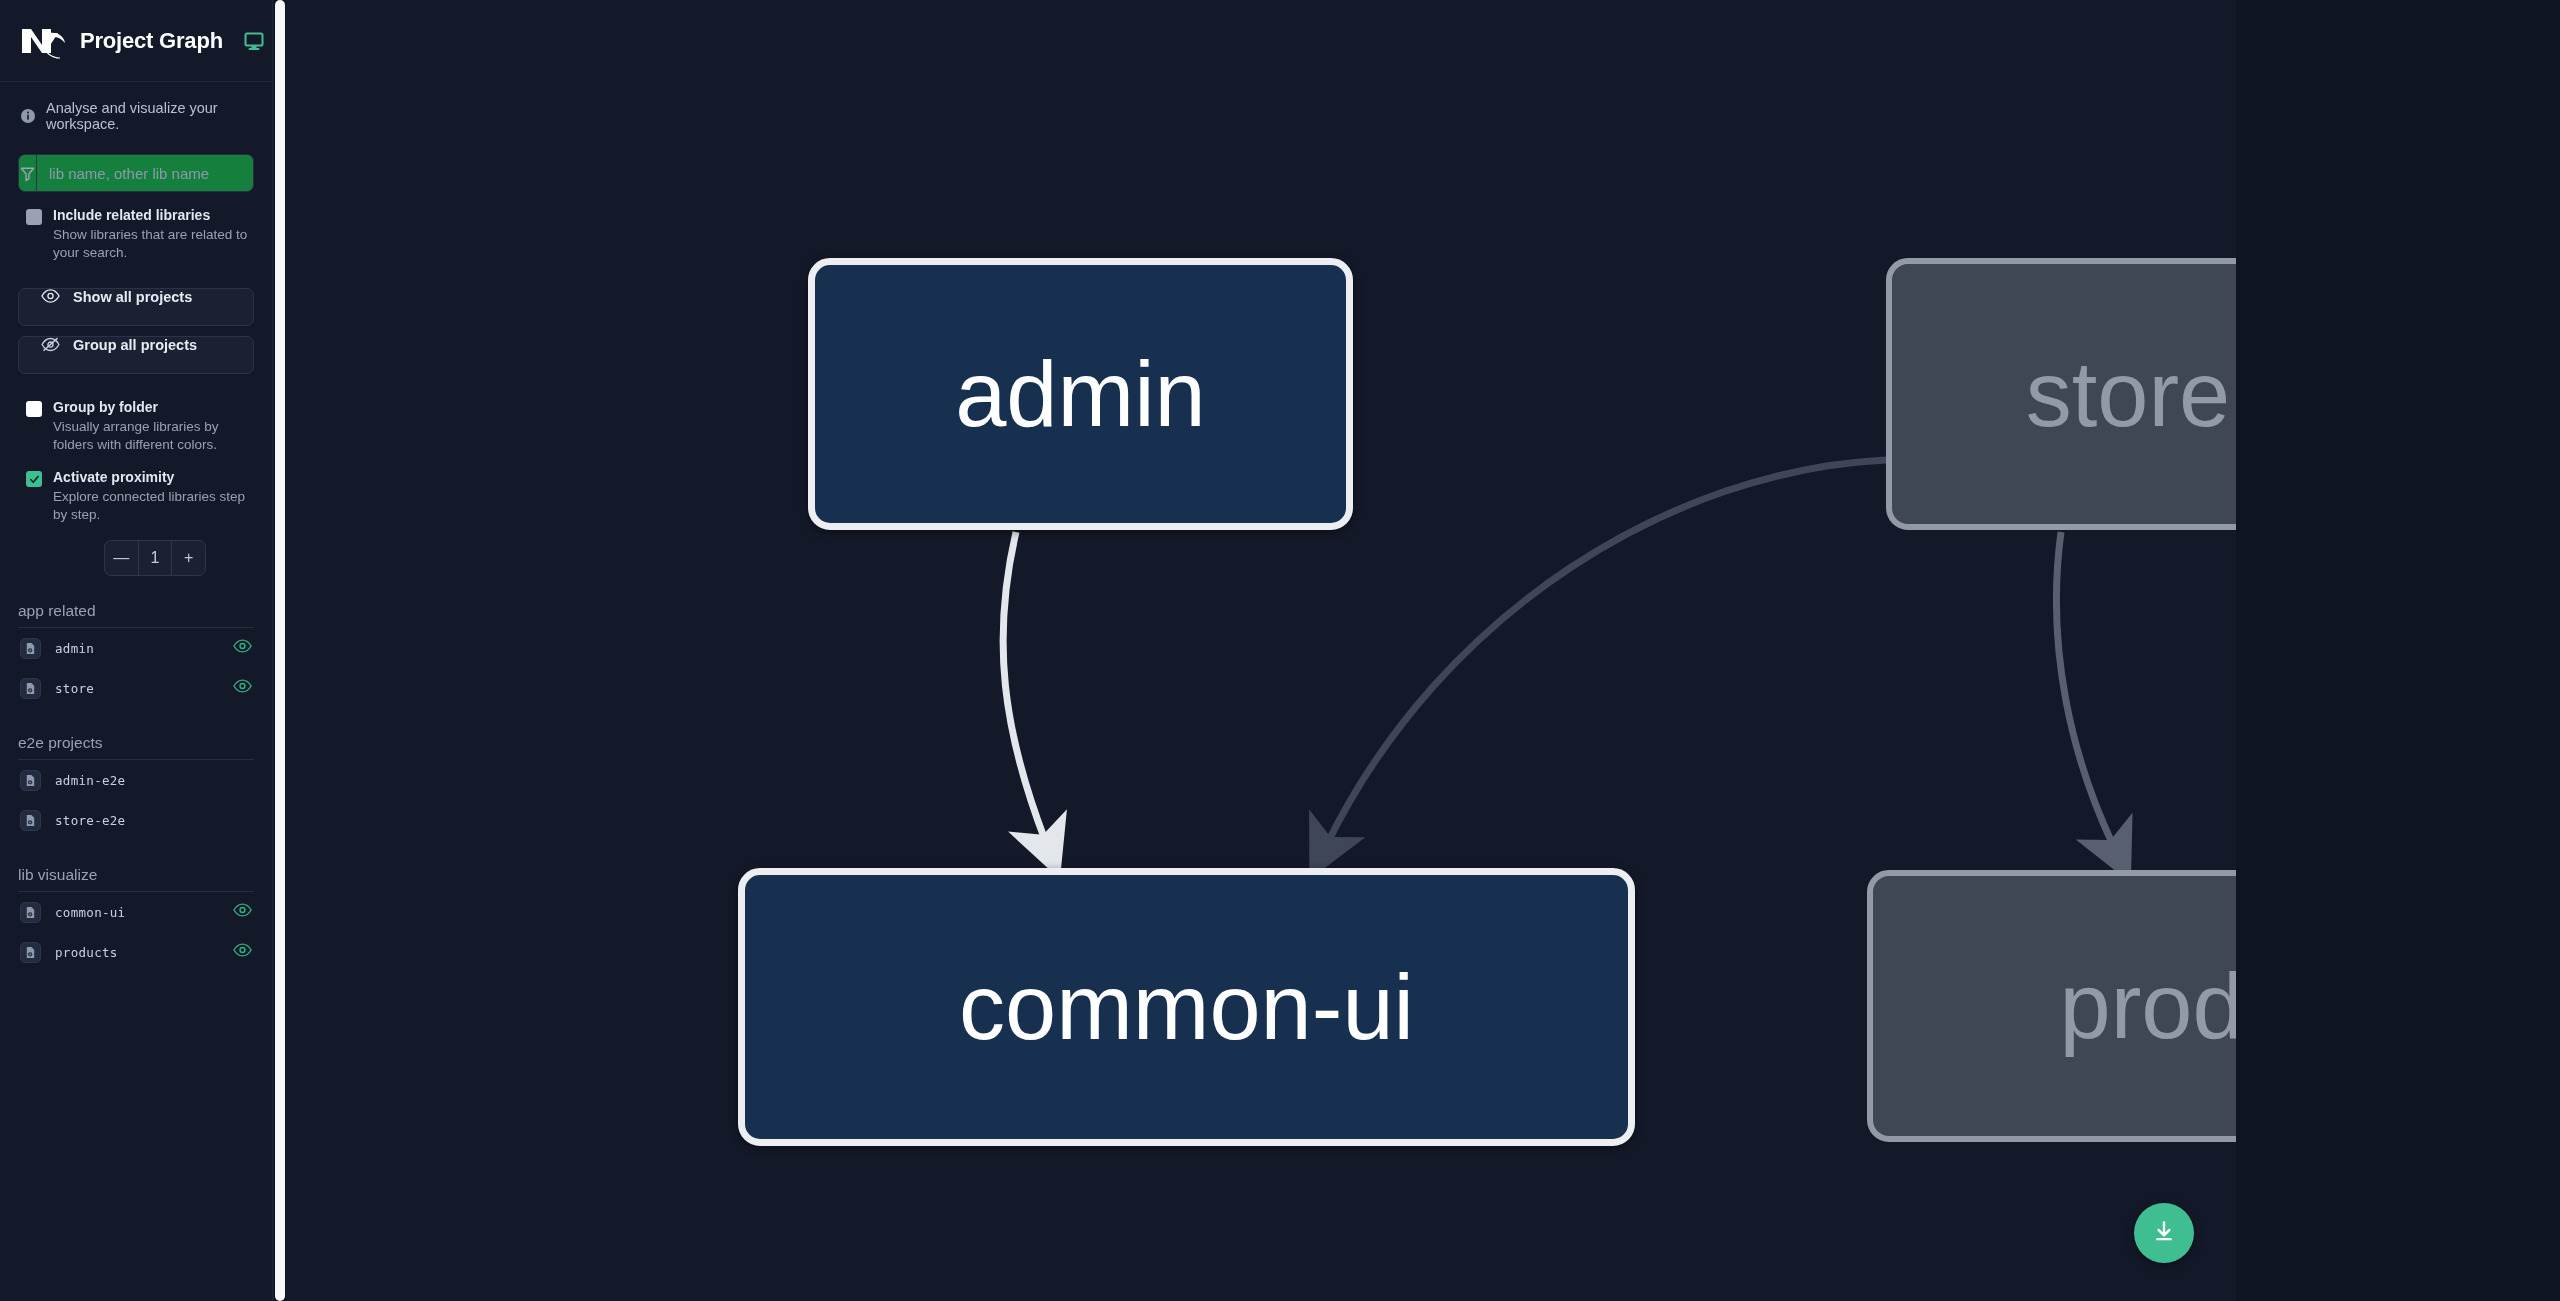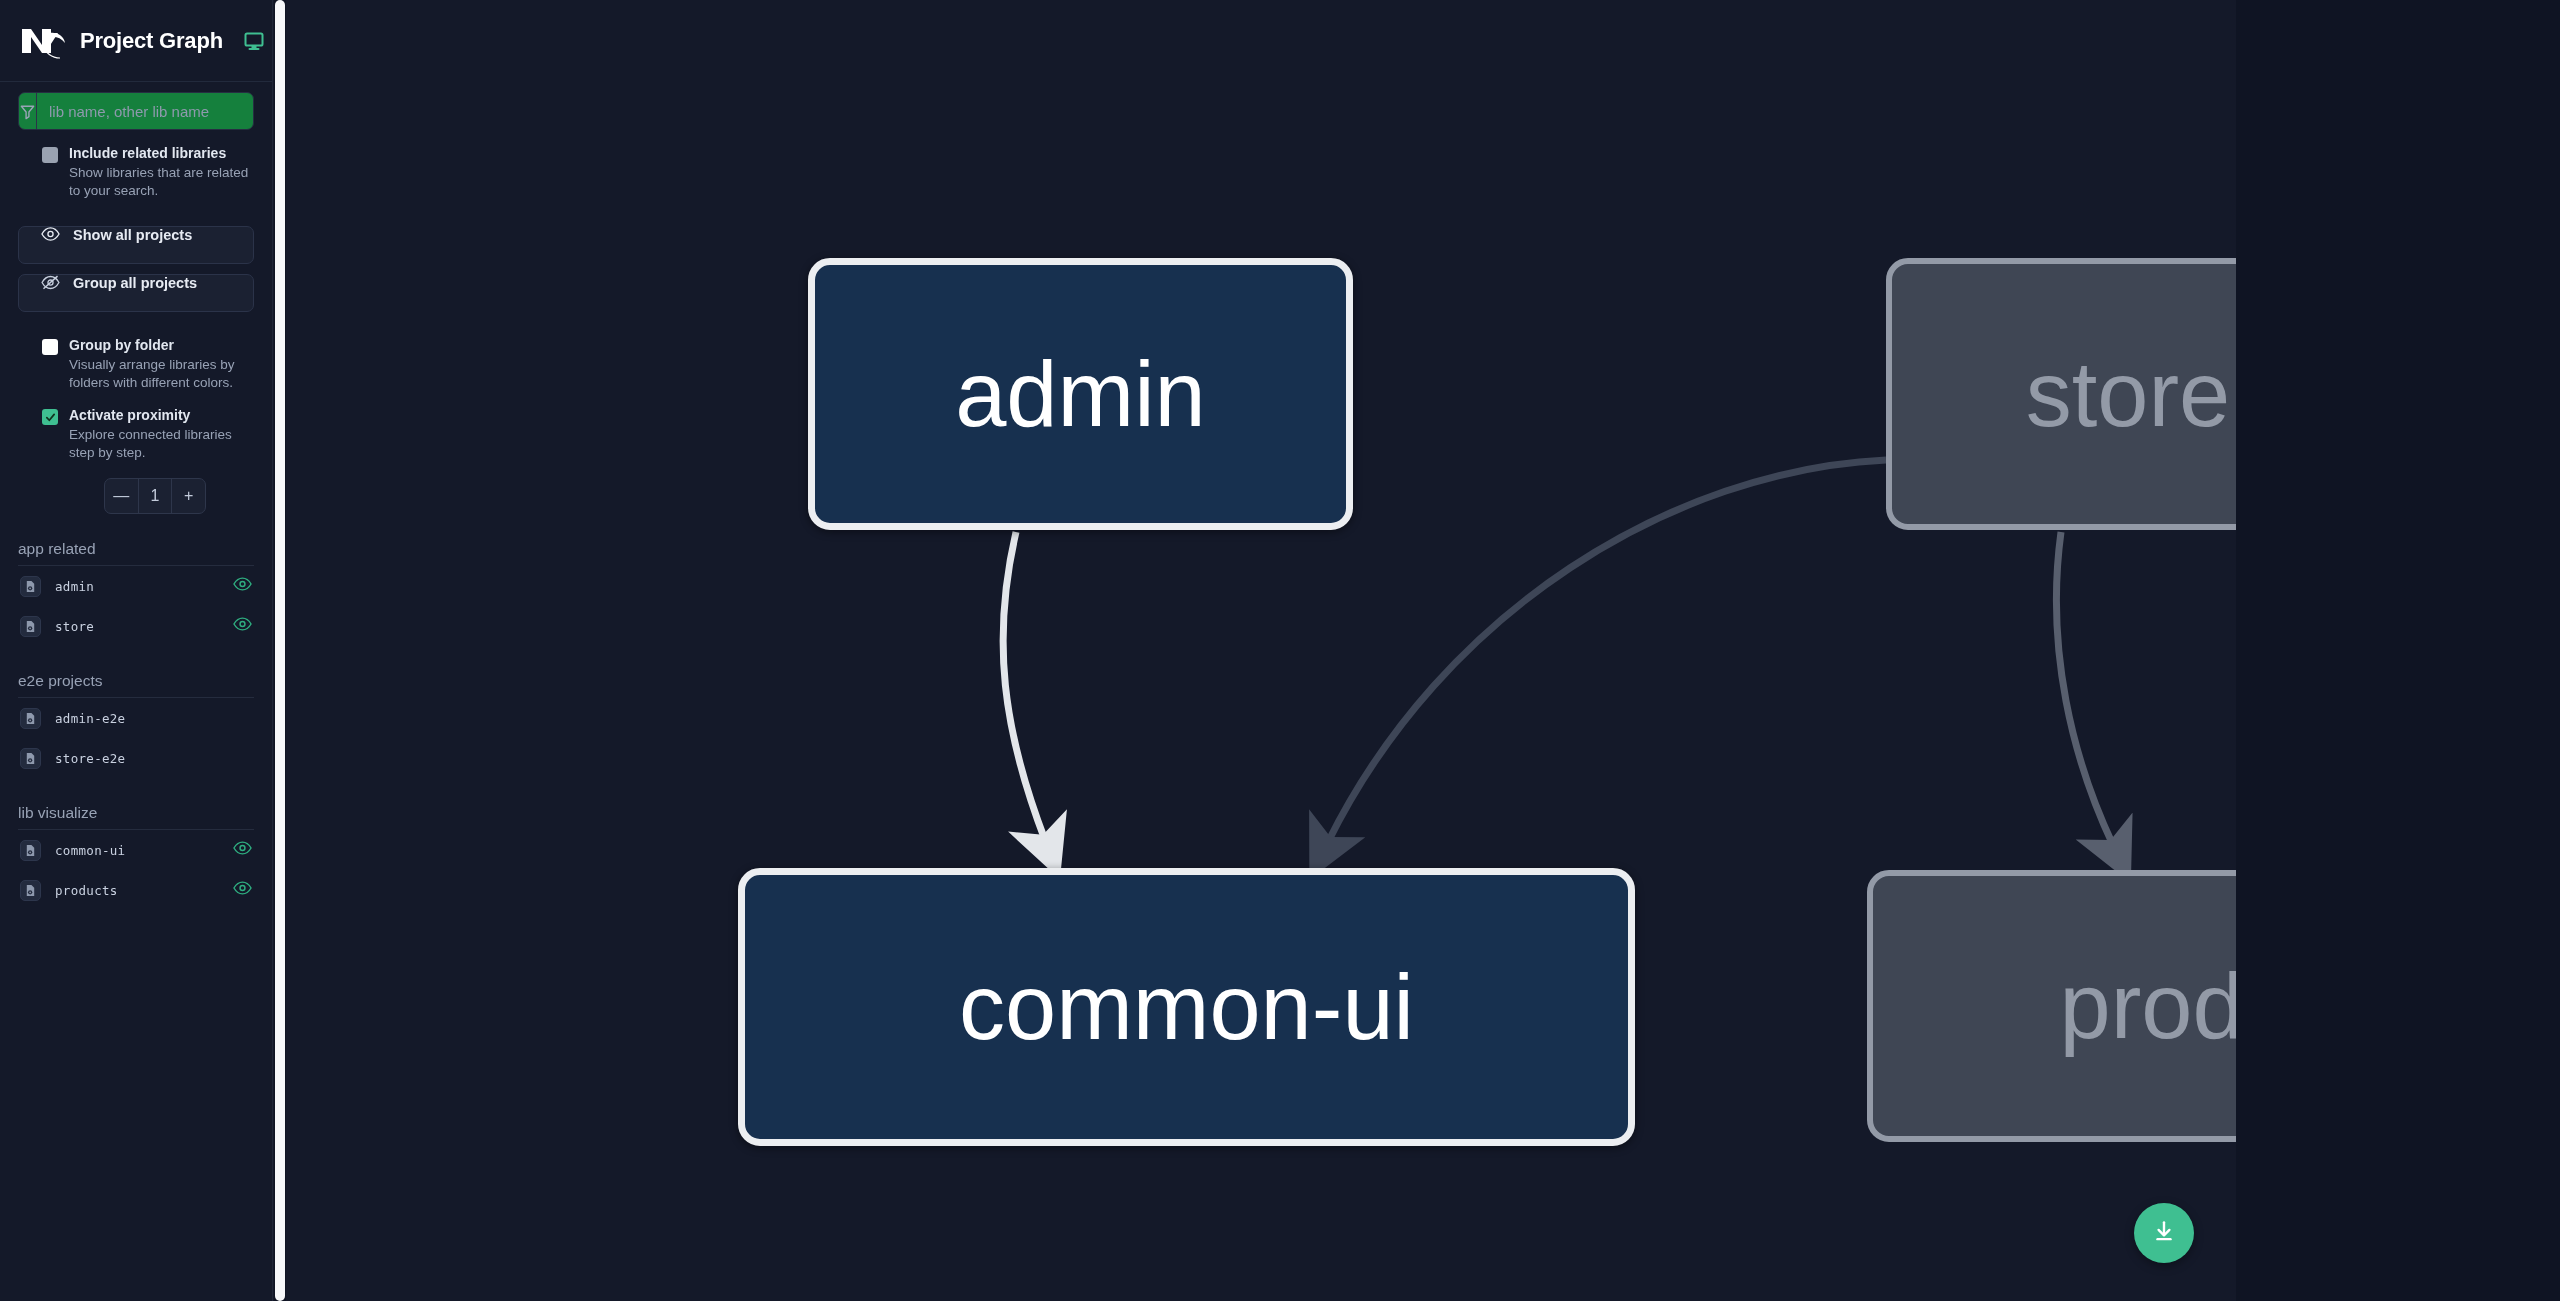--- a/index.html
+++ b/index.html
@@ -53,21 +53,21 @@
   }
   .sb-search .funnel { width: 40px; display: flex; align-items: center; justify-content: center;
      height: 100%; border-right: 1px solid #2b3349; }
   .sb-search input {
     flex: 1; height: 100%; background: transparent; border: 0; outline: none;
     color: #c6cedd; font-size: 15px; padding: 0 12px;
     font-family: "Liberation Sans", sans-serif;
   }
   .sb-search input::placeholder { color: #8e99ad; }
 
-  .opt-row { display: flex; gap: 11px; padding: 14px 18px 0 26px; margin-left: 16px; }
+  .opt-row { display: flex; gap: 11px; padding: 14px 18px 0 26px; }
   .cbox {
     width: 16px; height: 16px; flex: 0 0 16px; margin-top: 3px;
     border-radius: 3px;
     display: flex; align-items: center; justify-content: center;
   }
   .cbox.gray { background: #9aa2b1; }
   .cbox.white { background: #ffffff; }
   .cbox.green { background: #3fbf91; }
   .opt-txt { flex: 1; }
   .opt-title { font-size: 14px; font-weight: bold; color: #e2e7f0; line-height: 1.35; }
@@ -188,20 +188,30 @@
       <span class="sb-title">Project Graph</span>
       <span class="monitor-ico">
         <svg viewBox="0 0 22 22" width="22" height="22">
           <rect x="2.5" y="3.5" width="17" height="12" rx="1.6" fill="none" stroke="#3fbf91" stroke-width="2"></rect>
           <rect x="8.5" y="16" width="5" height="2.6" fill="#3fbf91"></rect>
           <rect x="5.5" y="18" width="11" height="2" rx="1" fill="#3fbf91"></rect>
         </svg>
       </span>
     </div>
 
+    <div class="sb-info">
+      <span class="ico">
+        <svg viewBox="0 0 16 16" width="16" height="16">
+          <circle cx="8" cy="8" r="7" fill="#8e99ad"></circle>
+          <rect x="7.2" y="6.6" width="1.6" height="5" fill="#141929"></rect>
+          <circle cx="8" cy="4.5" r="1" fill="#141929"></circle>
+        </svg>
+      </span>
+      <span class="txt">Analyse and visualize your workspace.</span>
+    </div>
 
     <div class="sb-search">
       <span class="funnel">
         <svg viewBox="0 0 18 18" width="17" height="17">
           <path d="M2.5 3.5 h13 l-5 6 v5 l-3 2 v-7 z" fill="none" stroke="#9aa4b7" stroke-width="1.5" stroke-linejoin="round"></path>
         </svg>
       </span>
       <input type="text" placeholder="lib name, other lib name" style="">
     </div>
 

